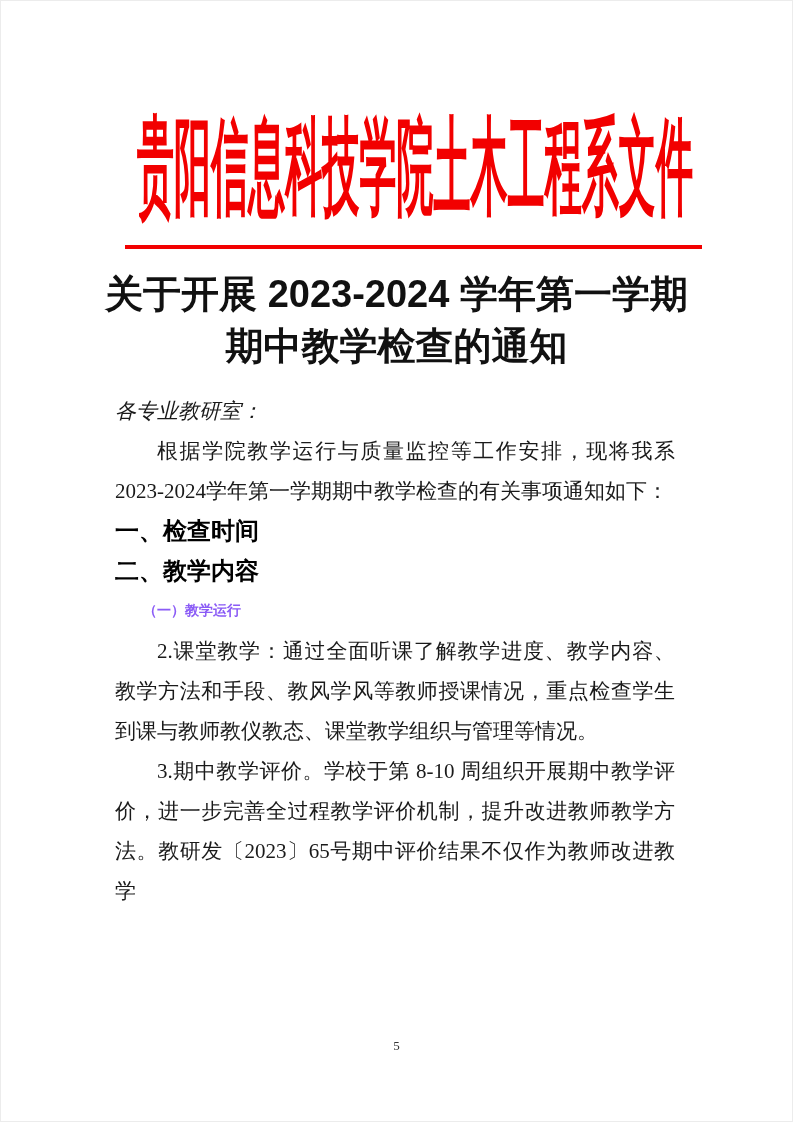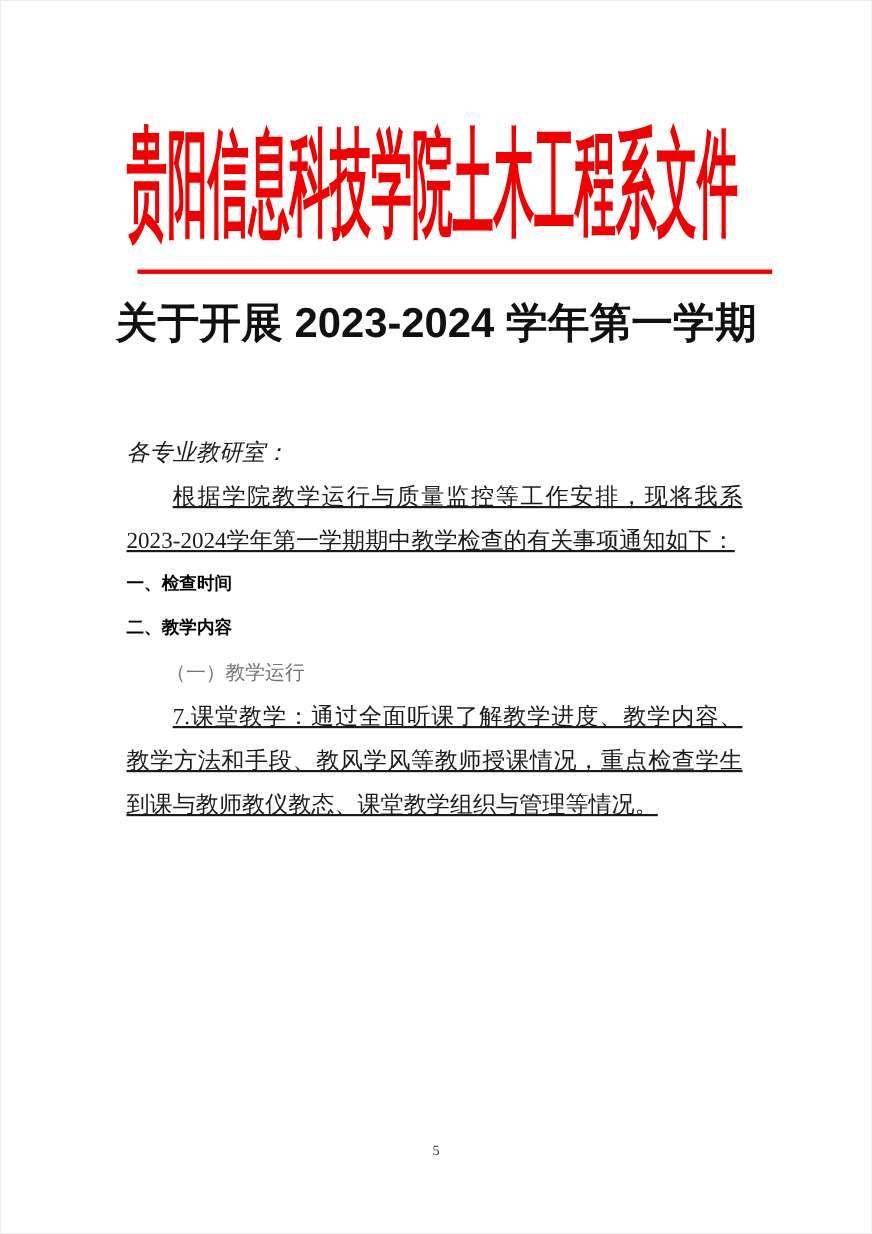--- a/index.html
+++ b/index.html
@@ -16,21 +16,21 @@
     border: 1px solid #ececec;
     box-sizing: border-box;
     overflow: hidden;
     font-family: "Liberation Serif", "DejaVu Serif", serif;
     color: #1a1a1a;
   }
 
   
   .org-header {
     position: absolute;
-    left: 114px;
+    left: 136px;
     top: 102px;
     width: 560px;
     height: 125px;
   }
   .org-header svg text {
     font-family: "Liberation Sans", "DejaVu Sans", sans-serif;
     font-weight: bold;
   }
   .red-divider {
     position: absolute;
@@ -68,37 +68,36 @@
     margin: 0;
     text-align: justify;
     text-justify: inter-ideograph;
   }
   .salutation {
     text-indent: 0;
     font-style: italic;
   }
   .indent {
     text-indent: 2em;
-    text-decoration: underline;
   }
   .section-heading {
     margin: 0;
     font-family: "Liberation Sans", "DejaVu Sans", sans-serif;
     font-weight: bold;
-    font-size: 16px;
+    font-size: 24px;
     line-height: 40px;
     color: #000;
   }
   .sub-heading {
     margin: 0;
-    font-weight: normal;
-    font-size: 18px;
+    font-weight: bold;
+    font-size: 14px;
     line-height: 40px;
     text-indent: 2em;
-    color: #737373;
+    color: #8b5cf6;
   }
 
   
   .page-number {
     position: absolute;
     left: 0;
     top: 1037px;
     width: 100%;
     text-align: center;
     font-size: 13px;
@@ -113,26 +112,28 @@
   <div class="org-header">
     <svg width="560" height="125" viewBox="0 0 560 125">
       <text x="0" y="100" font-size="106" textLength="556" lengthAdjust="spacingAndGlyphs" fill="#f20000">贵阳信息科技学院土木工程系文件</text>
     </svg>
   </div>
 
   <div class="red-divider"></div>
 
   <div class="notice-title">
     <div>关于开展 2023-2024 学年第一学期</div>
+    <div>期中教学检查的通知</div>
   </div>
 
   <div class="body-content">
     <p class="salutation">各专业教研室：</p>
     <p class="indent">根据学院教学运行与质量监控等工作安排，现将我系2023-2024学年第一学期期中教学检查的有关事项通知如下：</p>
     <p class="section-heading">一、检查时间</p>
     <p class="section-heading">二、教学内容</p>
     <p class="sub-heading">（一）教学运行</p>
-    <p class="indent">7.课堂教学：通过全面听课了解教学进度、教学内容、教学方法和手段、教风学风等教师授课情况，重点检查学生到课与教师教仪教态、课堂教学组织与管理等情况。</p>
+    <p class="indent">2.课堂教学：通过全面听课了解教学进度、教学内容、教学方法和手段、教风学风等教师授课情况，重点检查学生到课与教师教仪教态、课堂教学组织与管理等情况。</p>
+    <p class="indent">3.期中教学评价。学校于第 8-10 周组织开展期中教学评价，进一步完善全过程教学评价机制，提升改进教师教学方法。教研发〔2023〕65号期中评价结果不仅作为教师改进教学</p>
   </div>
 
   <div class="page-number">5</div>
 
 </div>
 
 </body></html>

